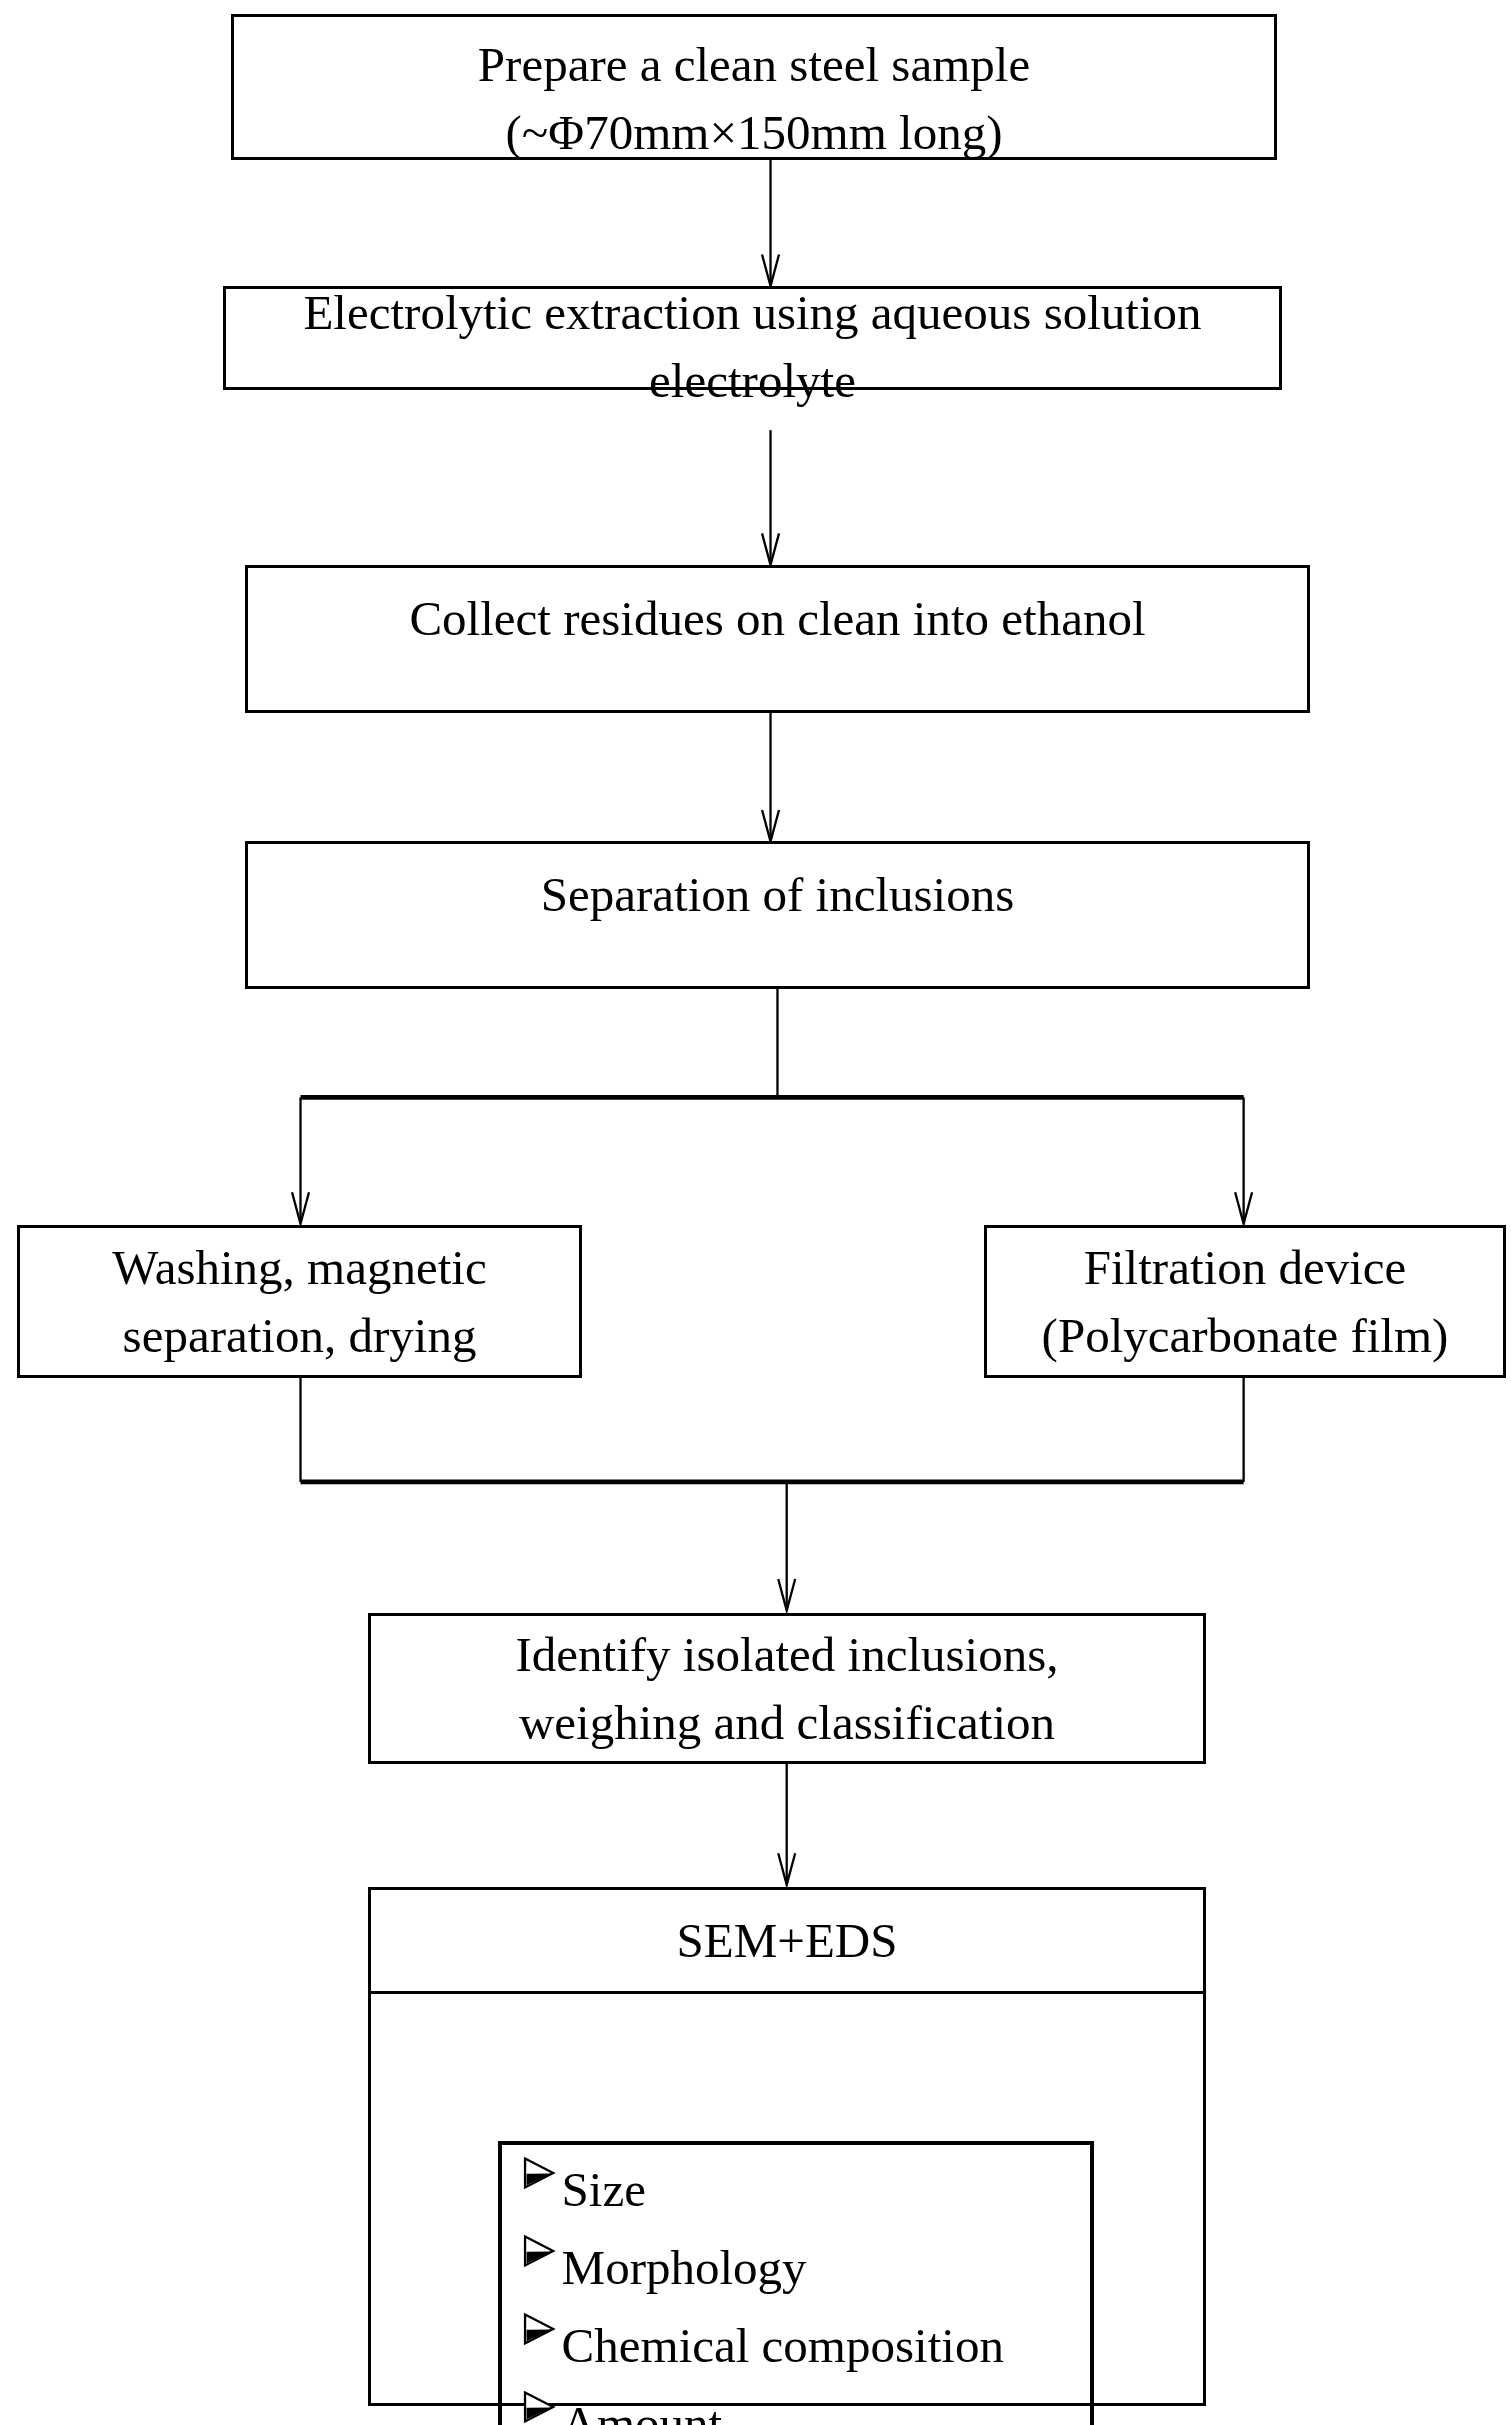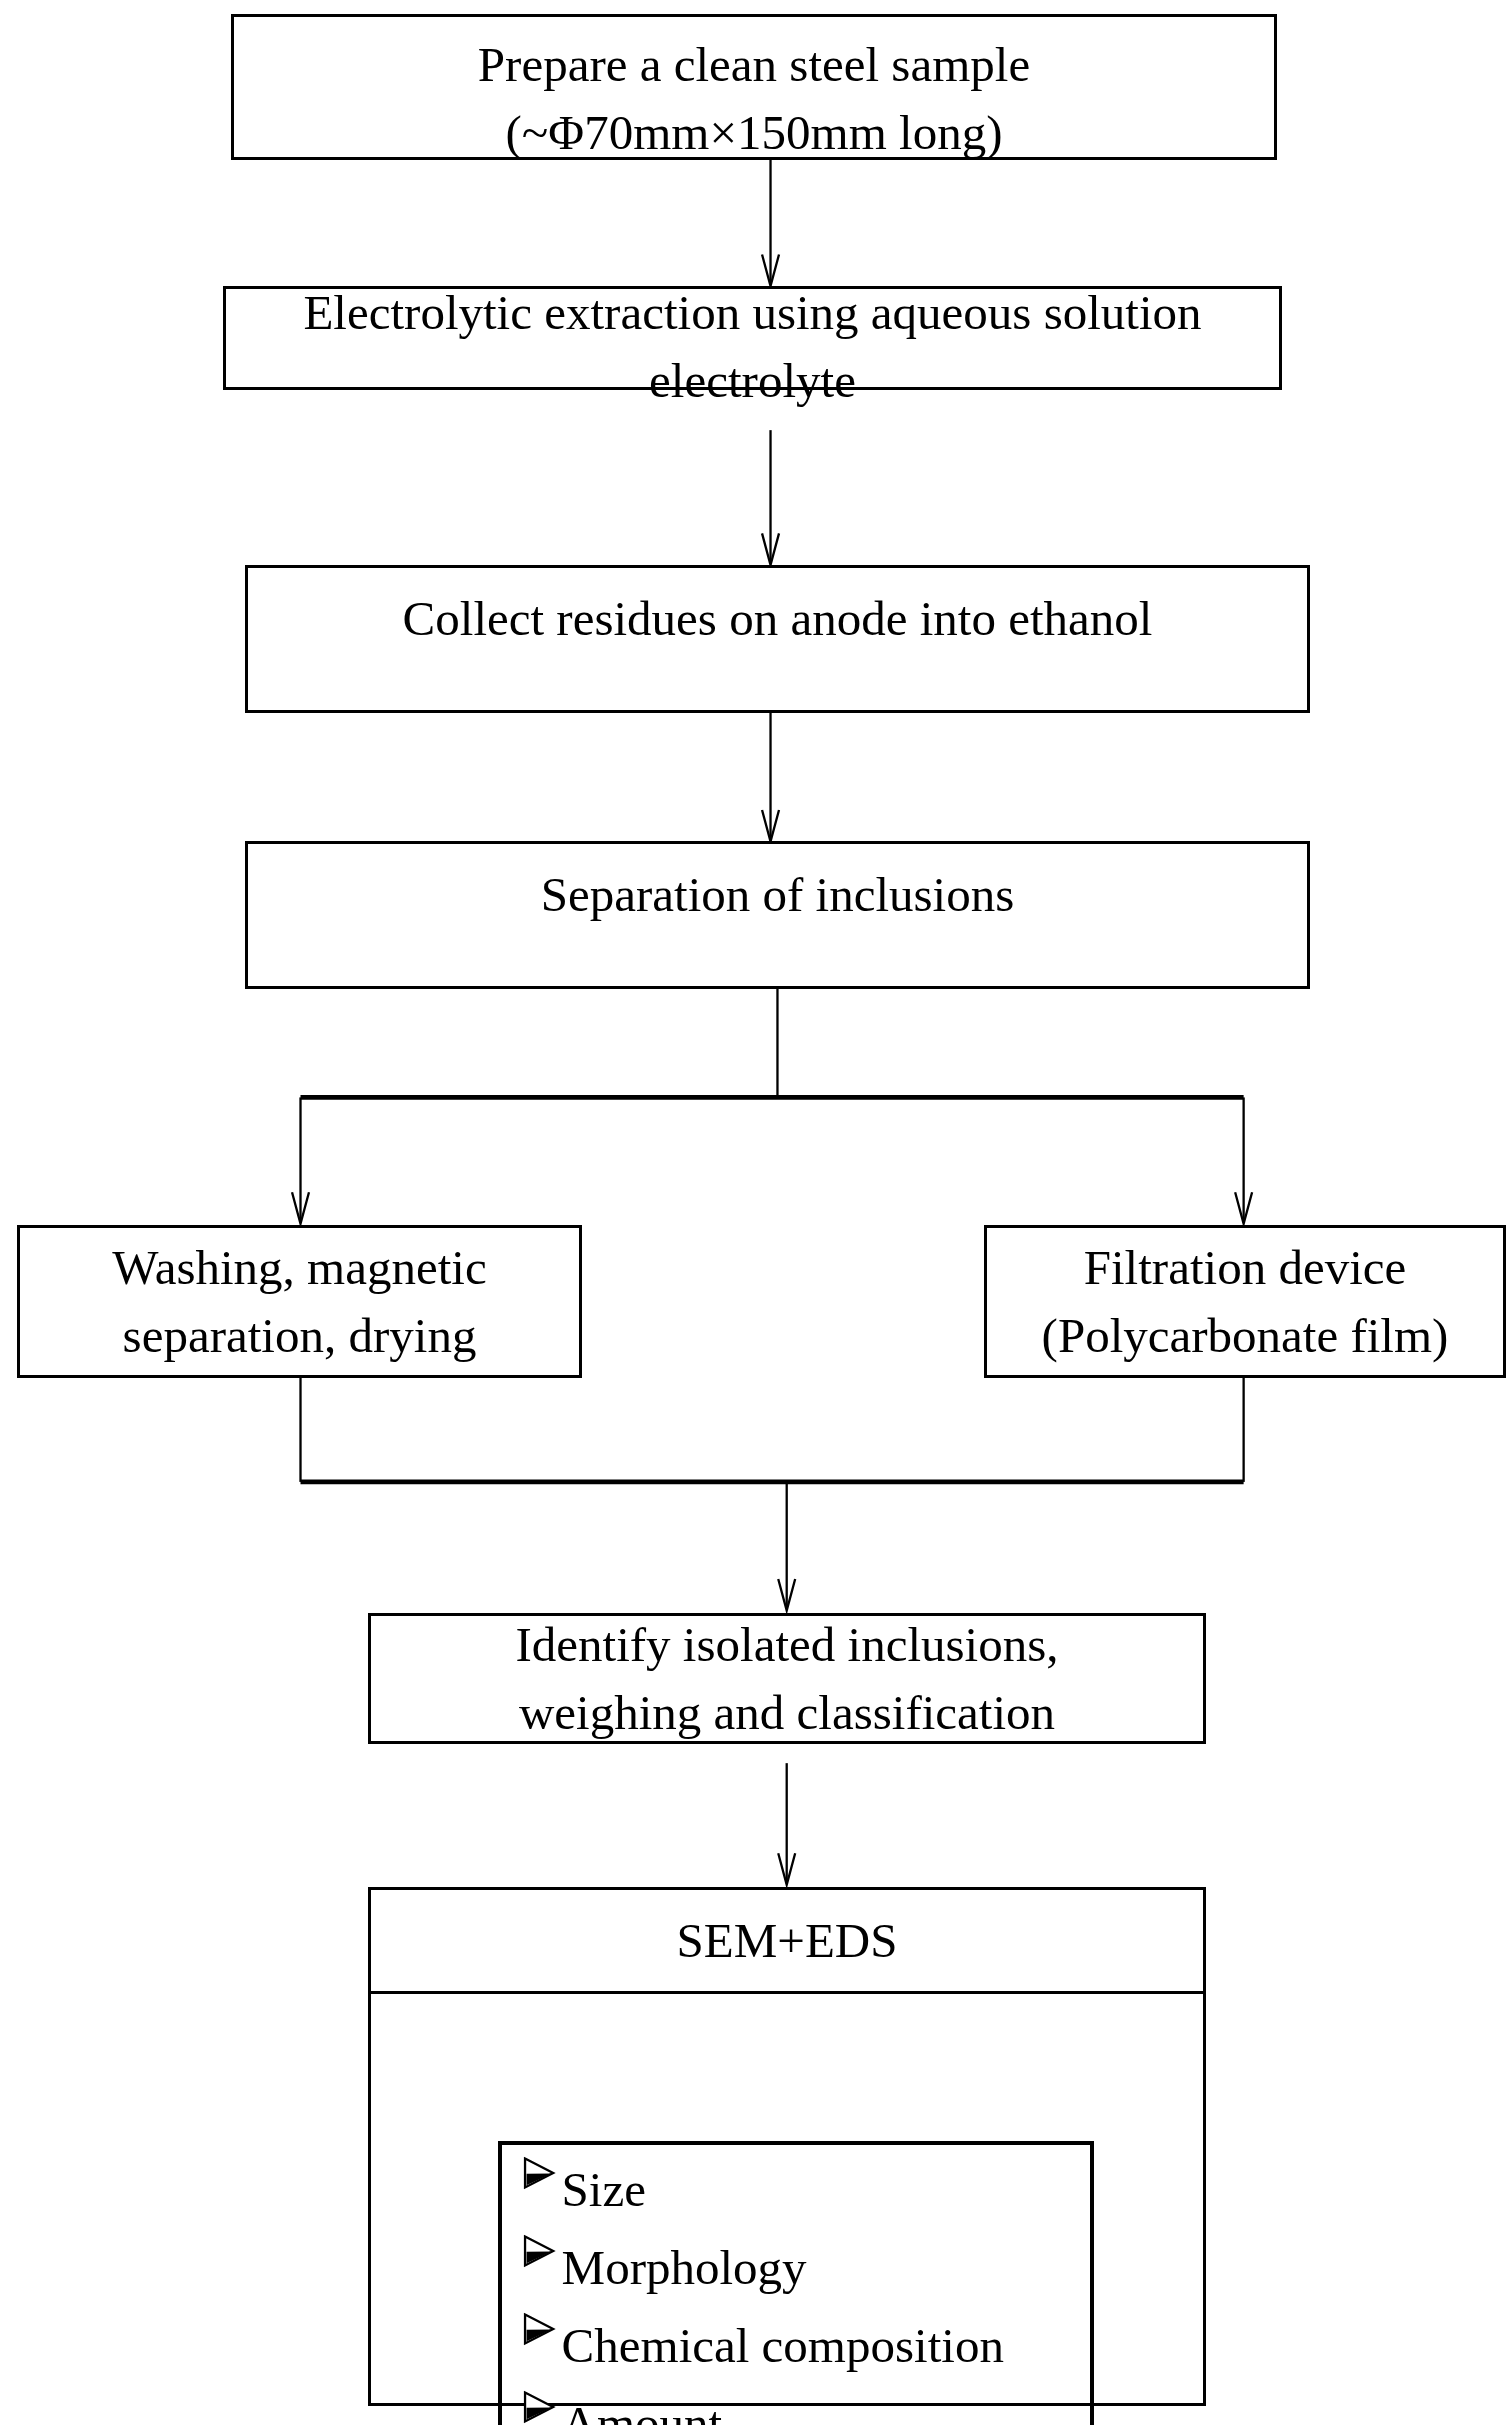--- a/index.html
+++ b/index.html
@@ -26,21 +26,21 @@
     font-size:49px;
     line-height:68px;
     white-space:nowrap;
   }
   .box-prepare    {left:231px;  top:14px;   width:1046px; height:146px; padding-top:24px;}
   .box-electro    {left:223px;  top:286px;  width:1059px; height:104px; padding-top:18.5px;}
   .box-collect    {left:245px;  top:565px;  width:1065px; height:148px; justify-content:flex-start; padding-top:17px;}
   .box-separation {left:245px;  top:841px; width:1065px; height:148px; justify-content:flex-start; padding-top:17px;}
   .box-washing    {left:17px;   top:1225px; width:565px;  height:153px;}
   .box-filtration {left:984px; top:1225px; width:522px;  height:153px;}
-  .box-identify   {left:368px;  top:1613px; width:838px; height:131px;}
+  .box-identify   {left:368px;  top:1613px; width:838px; height:151px;}
   .box-sem        {left:368px;  top:1887px; width:838px; height:519px; display:block; padding:0;}
   .sem-header{
     box-sizing:border-box;
     height:104px;
     border-bottom:3.1px solid #000;
     display:flex;
     align-items:center;
     justify-content:center;
     font-size:49px;
   }
@@ -102,21 +102,21 @@
     <div>Prepare a clean steel sample</div>
     <div>(~Φ70mm×150mm long)</div>
   </div>
 
   <div class="node box-electro">
     <div>Electrolytic extraction using aqueous solution</div>
     <div>electrolyte</div>
   </div>
 
   <div class="node box-collect">
-    <div>Collect residues on anode into ethanol</div>
+    <div>Collect residues on clean into ethanol</div>
   </div>
 
   <div class="node box-separation">
     <div>Separation of inclusions</div>
   </div>
 
   <div class="node box-washing">
     <div>Washing, magnetic</div>
     <div>separation, drying</div>
   </div>

